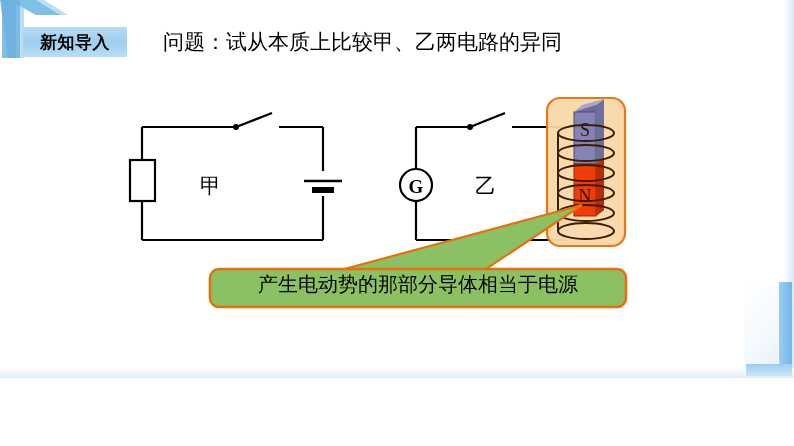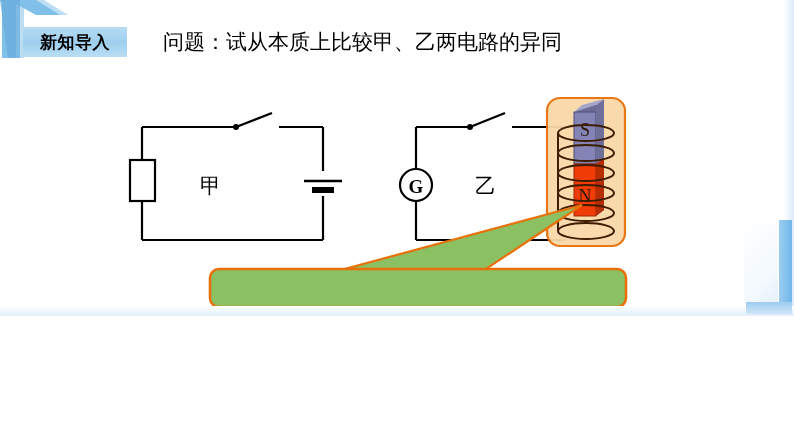--- a/index.html
+++ b/index.html
@@ -3,21 +3,21 @@
 <meta charset="utf-8">
 <style>
   html, body {
     margin: 0;
     padding: 0;
     background: #ffffff;
   }
   #slide {
     position: relative;
     width: 794px;
-    height: 316px;
+    height: 378px;
     background: #ffffff;
     overflow: hidden;
     font-family: "Liberation Serif", "DejaVu Serif", serif;
   }
 
   
   .frame-right {
     position: absolute;
     top: 0; right: 0;
     width: 10px; height: 446px;
@@ -211,20 +211,21 @@
     </g>
 
     <polygon points="582,205 468,281 300,281" fill="#8cc163" stroke="#e8700a" stroke-width="2.2"></polygon>
 
     <rect x="210" y="269" width="416" height="38" rx="9" ry="9" fill="#8cc163" stroke="#e8700a" stroke-width="2.6"></rect>
   </svg>
 
   <div class="cklabel" id="label-jia">甲</div>
   <div class="cklabel" id="label-yi">乙</div>
 
+  <div class="callout-text">产生电动势的那部分导体相当于电源</div>
 
 
   <div class="frame-right"></div>
   <div class="frame-bottom"></div>
   <div class="corner-br">
     <div class="bar-soft"></div>
     <div class="bar-v"></div>
     <div class="bar-h"></div>
   </div>
 

